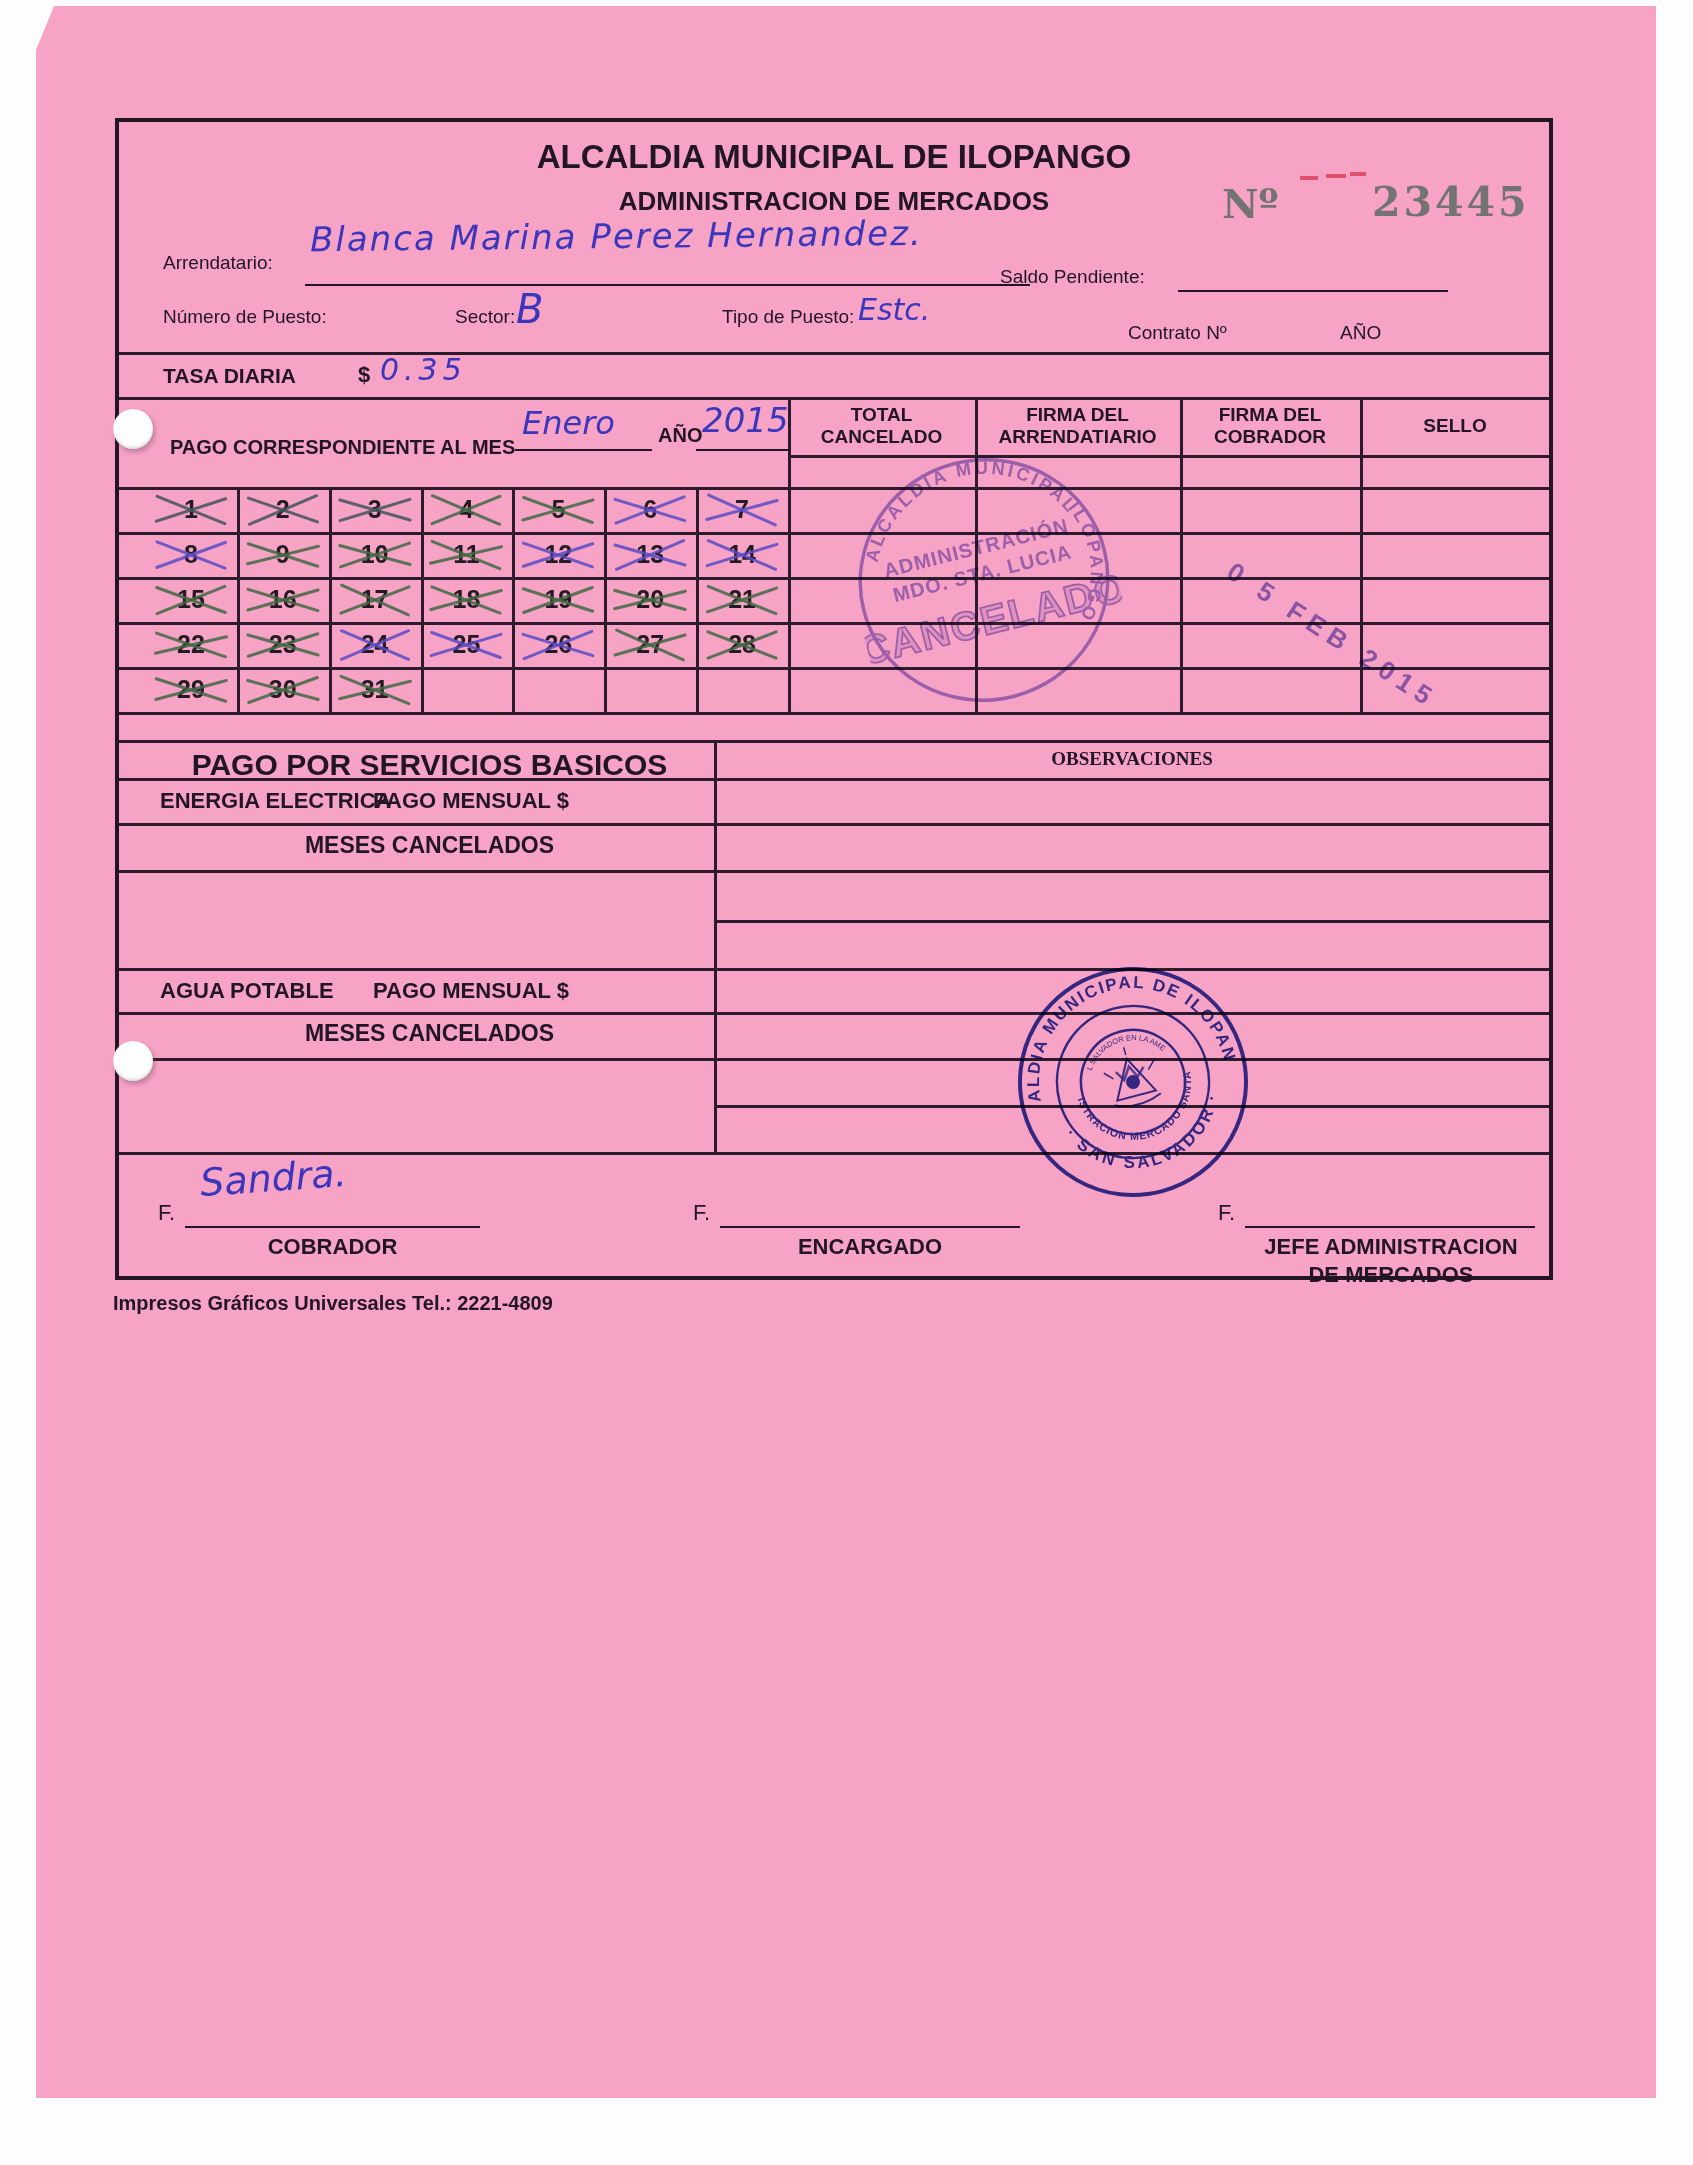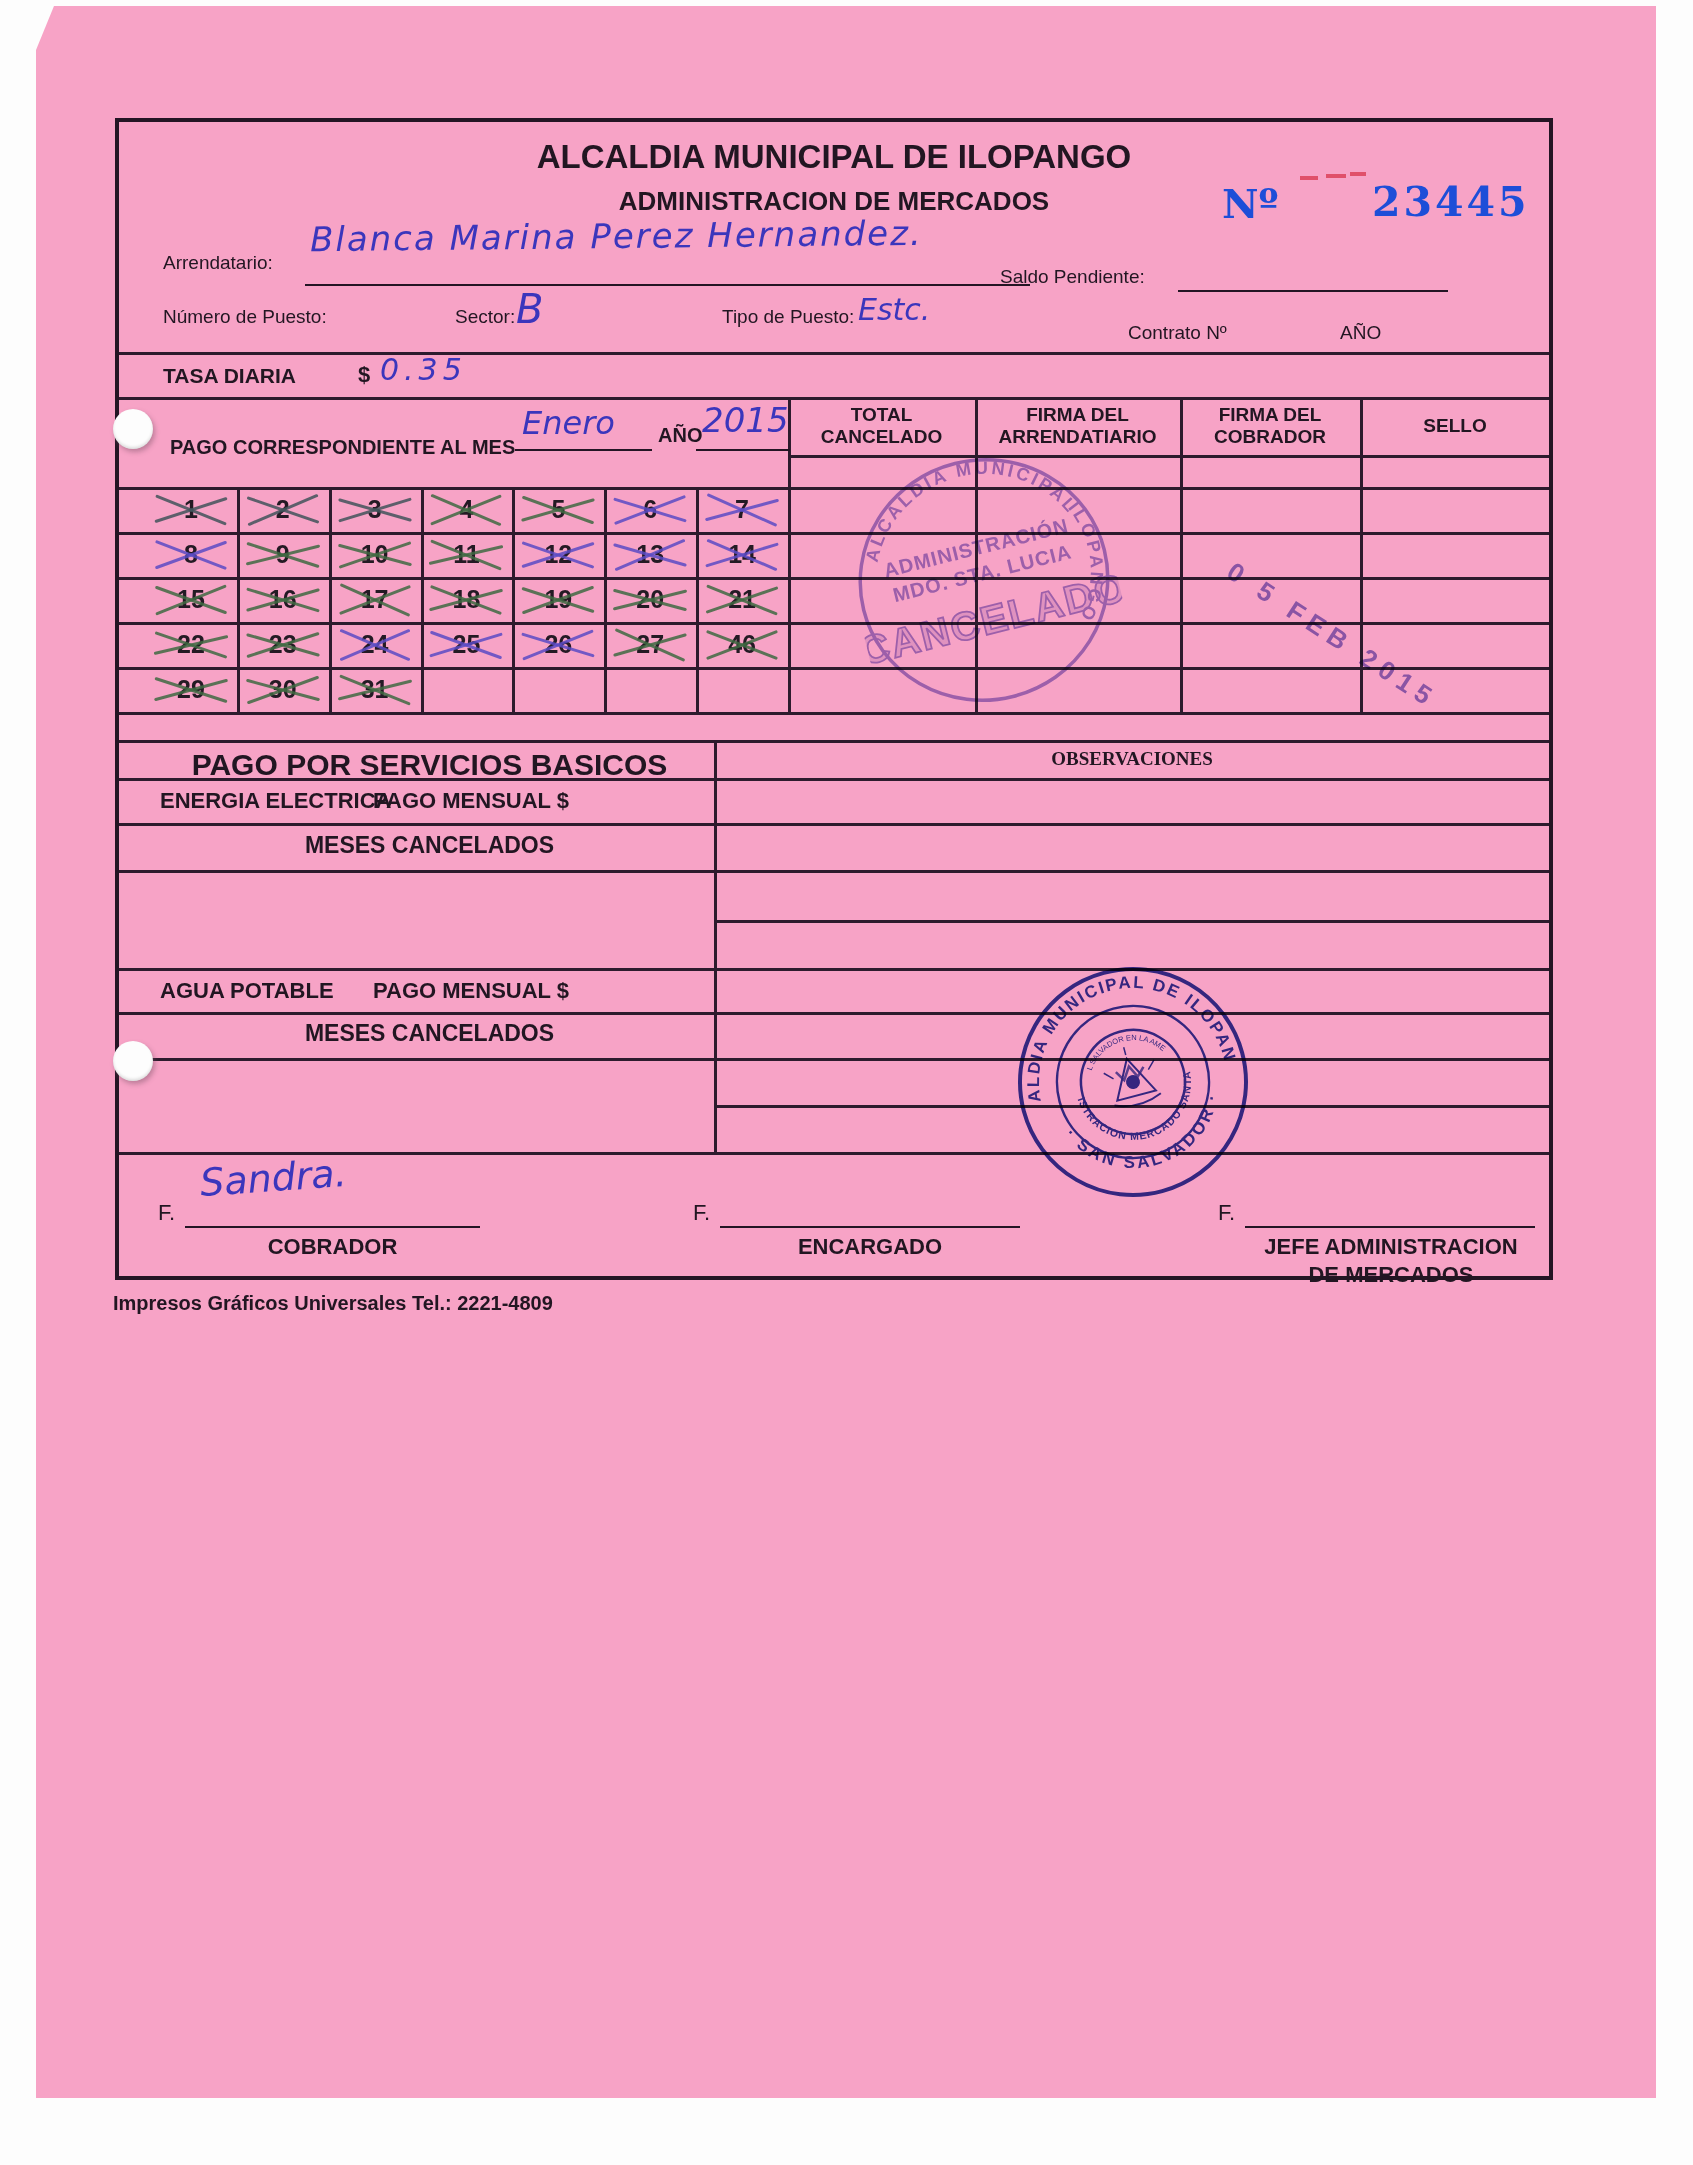--- a/index.html
+++ b/index.html
@@ -8,21 +8,21 @@
   .paper{position:absolute;left:36px;top:6px;width:1620px;height:2092px;background:#f7a3c6;
          clip-path:polygon(18px 0,100% 0,100% 100%,0 100%,0 44px);}
   .hole{position:absolute;width:40px;height:40px;border-radius:50%;background:#fdfdfd;
         box-shadow:2px 3px 5px rgba(120,80,100,.45), inset 0 -2px 3px rgba(0,0,0,.12);z-index:9;}
   .form-box{position:absolute;left:115px;top:118px;width:1438px;height:1162px;
             box-sizing:border-box;border:4px solid #241524;z-index:1;}
   .t{position:absolute;color:#221622;white-space:nowrap;z-index:3;}
   .b{font-weight:bold;}
   .c{display:flex;align-items:center;justify-content:center;text-align:center;white-space:normal;}
   .hand{font-family:"DejaVu Sans",sans-serif;font-style:italic;color:#3b36bc;z-index:4;}
-  .red{color:#1d4ed8;font-family:"DejaVu Serif",serif;}
+  .red{color:#737373;font-family:"DejaVu Serif",serif;}
   .hline{position:absolute;height:3px;background:#2d1b2d;z-index:2;}
   .vline{position:absolute;width:3px;background:#2d1b2d;z-index:2;}
   .wline{position:absolute;height:2px;background:#241524;z-index:2;}
   .dash{position:absolute;height:4px;background:#e0506a;z-index:3;}
   #day-grid{position:absolute;left:145px;top:487px;width:643px;height:225px;display:grid;
             grid-template-rows:repeat(5,1fr);grid-template-columns:repeat(7,1fr);z-index:3;}
   .day-cell{position:relative;display:flex;align-items:center;justify-content:center;}
   .dnum{font-weight:bold;font-size:25px;color:#241a24;}
   .st{position:absolute;left:50%;top:50%;width:76px;height:3px;border-radius:3px;opacity:.85;}
   .stamp{position:absolute;z-index:5;mix-blend-mode:multiply;}
@@ -212,21 +212,21 @@
         <span class="dnum">26</span>
         <i class="st" style="background: rgb(90, 75, 196); transform: translate(-50%, -50%) rotate(17deg);"></i>
         <i class="st" style="background: rgb(90, 75, 196); transform: translate(-50%, -50%) rotate(-22deg);"></i>
       </div>
       <div class="day-cell">
         <span class="dnum">27</span>
         <i class="st" style="background: rgb(63, 106, 66); transform: translate(-50%, -50%) rotate(24deg);"></i>
         <i class="st" style="background: rgb(63, 106, 66); transform: translate(-50%, -50%) rotate(-16deg);"></i>
       </div>
       <div class="day-cell">
-        <span class="dnum">46</span>
+        <span class="dnum">28</span>
         <i class="st" style="background: rgb(63, 106, 66); transform: translate(-50%, -50%) rotate(21deg);"></i>
         <i class="st" style="background: rgb(63, 106, 66); transform: translate(-50%, -50%) rotate(-21deg);"></i>
       </div>
       <div class="day-cell">
         <span class="dnum">29</span>
         <i class="st" style="background: rgb(63, 106, 66); transform: translate(-50%, -50%) rotate(18deg);"></i>
         <i class="st" style="background: rgb(63, 106, 66); transform: translate(-50%, -50%) rotate(-15deg);"></i>
       </div>
       <div class="day-cell">
         <span class="dnum">30</span>

